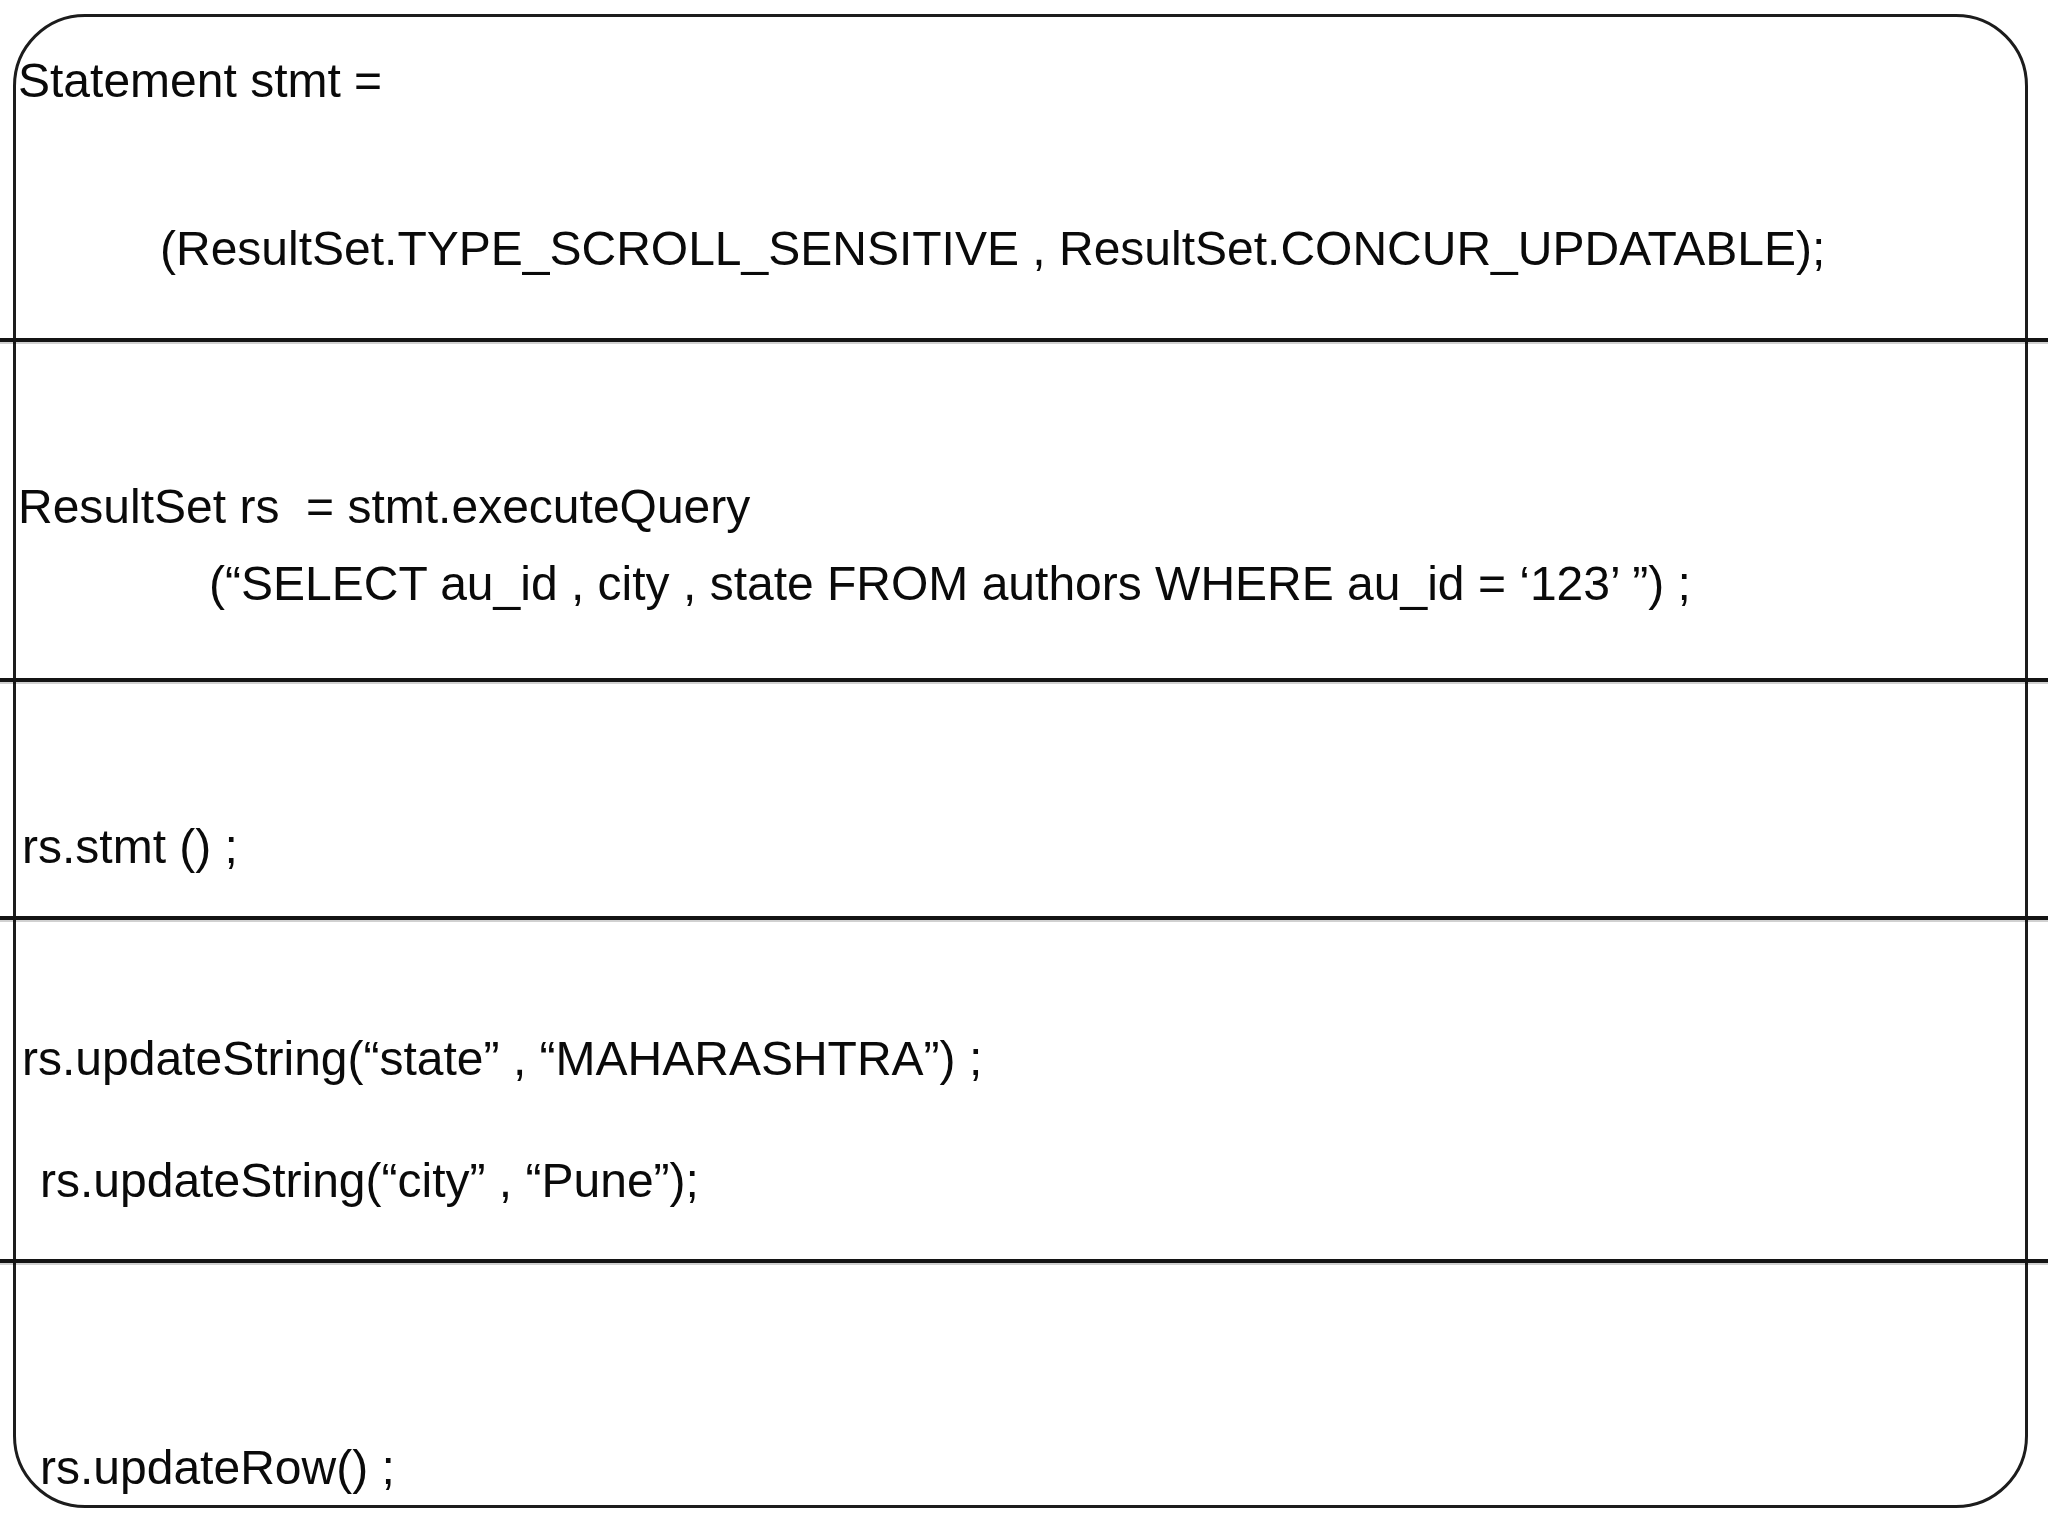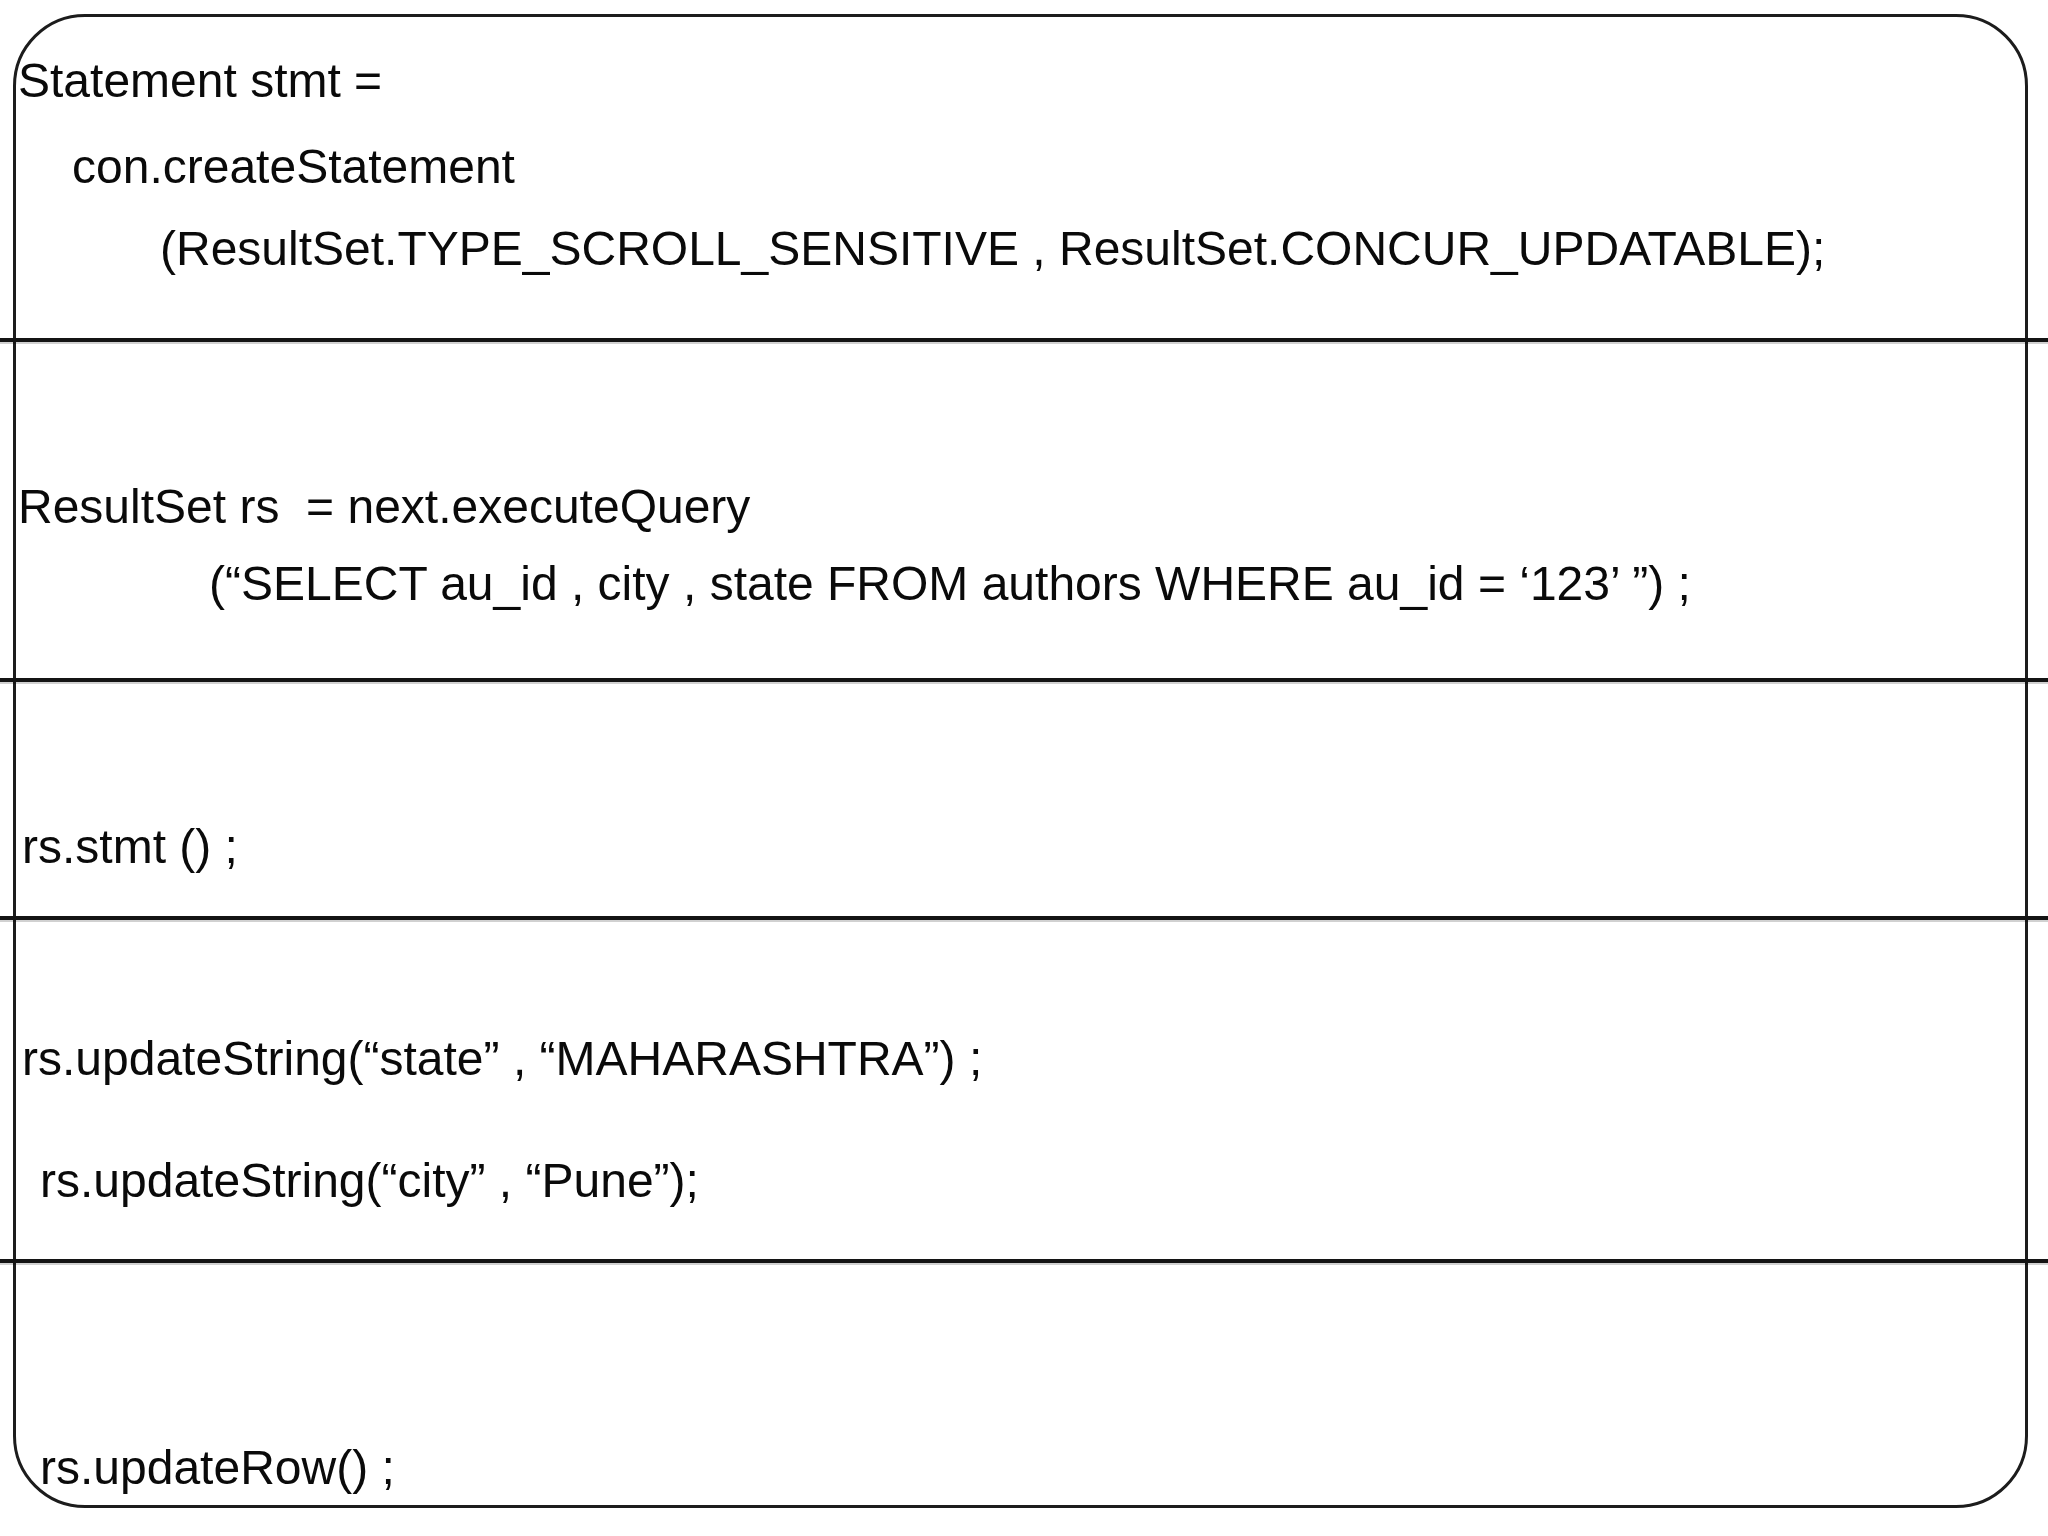--- a/index.html
+++ b/index.html
@@ -65,24 +65,23 @@
 <div class="canvas">
 
   <div class="frame"></div>
 
   <div class="divider d1"></div>
   <div class="divider d2"></div>
   <div class="divider d3"></div>
   <div class="divider d4"></div>
 
   <div class="code-line l1">Statement stmt =</div>
-  <div class="code-line l2">con.createStatement</div>
   <div class="code-line l3">(ResultSet.TYPE_SCROLL_SENSITIVE , ResultSet.CONCUR_UPDATABLE);</div>
 
-  <div class="code-line l4">ResultSet rs  = next.executeQuery</div>
+  <div class="code-line l4">ResultSet rs  = stmt.executeQuery</div>
   <div class="code-line l5">(“SELECT au_id , city , state FROM authors WHERE au_id = ‘123’ ”) ;</div>
 
   <div class="code-line l6">rs.stmt () ;</div>
 
   <div class="code-line l7">rs.updateString(“state” , “MAHARASHTRA”) ;</div>
   <div class="code-line l8">rs.updateString(“city” , “Pune”);</div>
 
   <div class="code-line l9">rs.updateRow() ;</div>
 
 </div>

